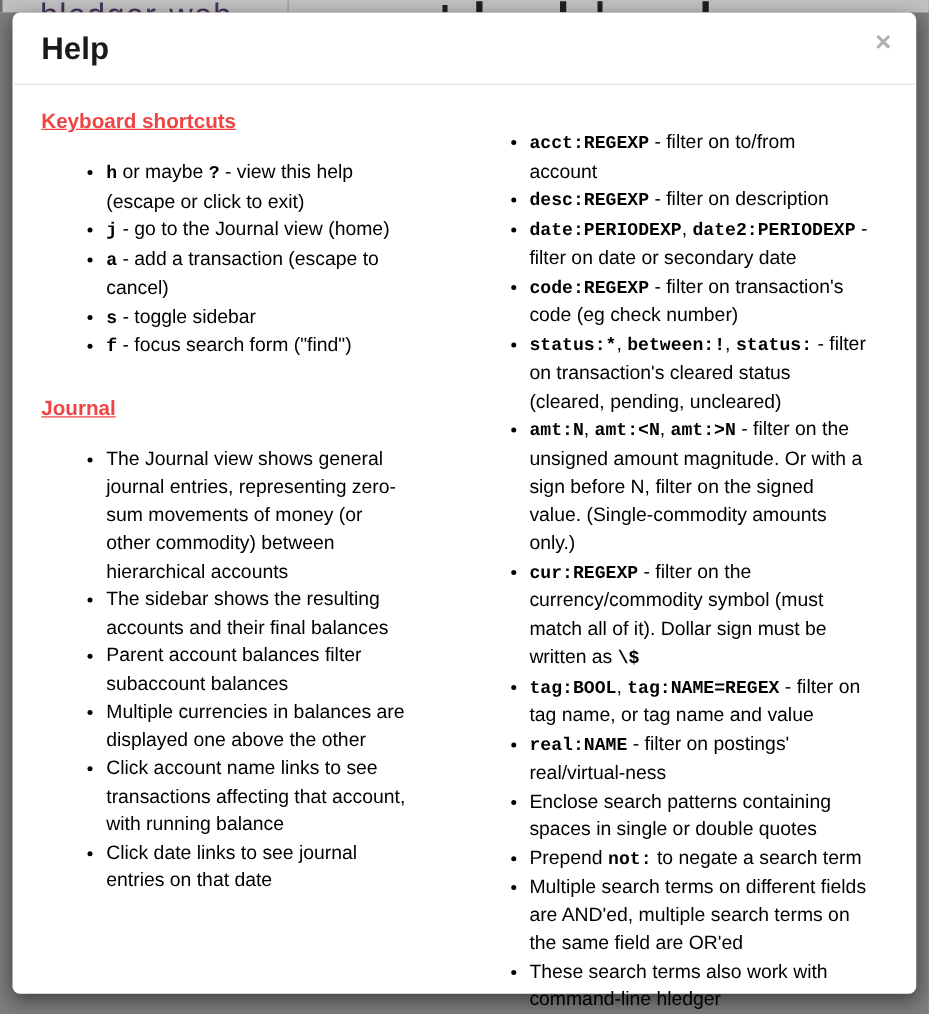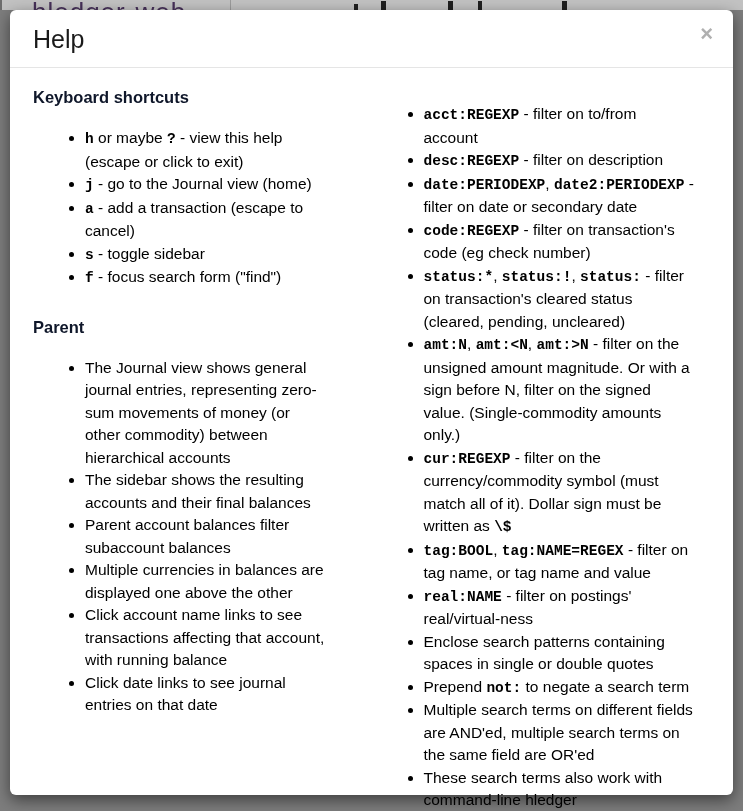--- a/index.html
+++ b/index.html
@@ -56,21 +56,21 @@
     box-shadow: 0 5px 15px rgba(0,0,0,0.5);
   }
   .modal-header {
     position: relative;
     padding: 14px 15px 13px 23px;
     border-bottom: 1px solid #e5e5e5;
   }
   .modal-title {
     margin: 0;
     font-size: 25px;
-    font-weight: 400;
+    font-weight: 700;
     line-height: 30px;
     color: #1a1a1a;
   }
   .close-btn {
     position: absolute;
     top: 13px; right: 16px;
     background: none; border: none;
     padding: 0 4px;
     font-size: 22px;
     font-weight: 700;
@@ -84,22 +84,23 @@
     padding: 19px 15px 20px 15px;
   }
   .col { width: 50%; }
   .col.left  { padding: 0 30px 0 8px; }
   .col.right { padding: 0 8px  0 0px; }
 
   h3.section-heading {
     margin: 0 0 20px 0;
     font-size: 16.5px;
     font-weight: 700;
-    color: #0f172a;
+    color: #ef4444;
     line-height: 20px;
+    text-decoration: underline;
   }
   section + section h3.section-heading { margin-top: 27px; }
 
   ul.help-list {
     margin: 16px;
     padding: 0 0 0 36px;
     list-style: disc;
   }
   ul.help-list li {
     font-size: 15.5px;
@@ -141,39 +142,39 @@
         <h3 class="section-heading">Keyboard shortcuts</h3>
         <ul class="help-list">
             <li><code>h</code> or maybe <code>?</code> - view this help (escape or click to exit)</li>
             <li><code>j</code> - go to the Journal view (home)</li>
             <li><code>a</code> - add a transaction (escape to cancel)</li>
             <li><code>s</code> - toggle sidebar</li>
             <li><code>f</code> - focus search form ("find")</li>
           </ul>
       </section>
       <section>
-        <h3 class="section-heading">Parent</h3>
+        <h3 class="section-heading">Journal</h3>
         <ul class="help-list">
             <li>The Journal view shows general journal entries, representing zero-sum movements of money (or other commodity) between hierarchical accounts</li>
             <li>The sidebar shows the resulting accounts and their final balances</li>
             <li>Parent account balances filter subaccount balances</li>
             <li>Multiple currencies in balances are displayed one above the other</li>
             <li>Click account name links to see transactions affecting that account, with running balance</li>
             <li>Click date links to see journal entries on that date</li>
           </ul>
       </section>
     </div>
     <div class="col right">
       <section>
         <ul class="help-list">
             <li><code>acct:REGEXP</code> - filter on to/from account</li>
             <li><code>desc:REGEXP</code> - filter on description</li>
             <li><code>date:PERIODEXP</code>, <code>date2:PERIODEXP</code> - filter on date or secondary date</li>
             <li><code>code:REGEXP</code> - filter on transaction's code (eg check number)</li>
-            <li><code>status:*</code>, <code>status:!</code>, <code>status:</code> - filter on transaction's cleared status (cleared, pending, uncleared)</li>
+            <li><code>status:*</code>, <code>between:!</code>, <code>status:</code> - filter on transaction's cleared status (cleared, pending, uncleared)</li>
             <li><code>amt:N</code>, <code>amt:&lt;N</code>, <code>amt:&gt;N</code> - filter on the unsigned amount magnitude. Or with a sign before N, filter on the signed value. (Single-commodity amounts only.)</li>
             <li><code>cur:REGEXP</code> - filter on the currency/commodity symbol (must match all of it). Dollar sign must be written as <code>\$</code></li>
             <li><code>tag:BOOL</code>, <code>tag:NAME=REGEX</code> - filter on tag name, or tag name and value</li>
             <li><code>real:NAME</code> - filter on postings' real/virtual-ness</li>
             <li>Enclose search patterns containing spaces in single or double quotes</li>
             <li>Prepend <code>not:</code> to negate a search term</li>
             <li>Multiple search terms on different fields are AND'ed, multiple search terms on the same field are OR'ed</li>
             <li>These search terms also work with command-line hledger</li>
           </ul>
       </section>

